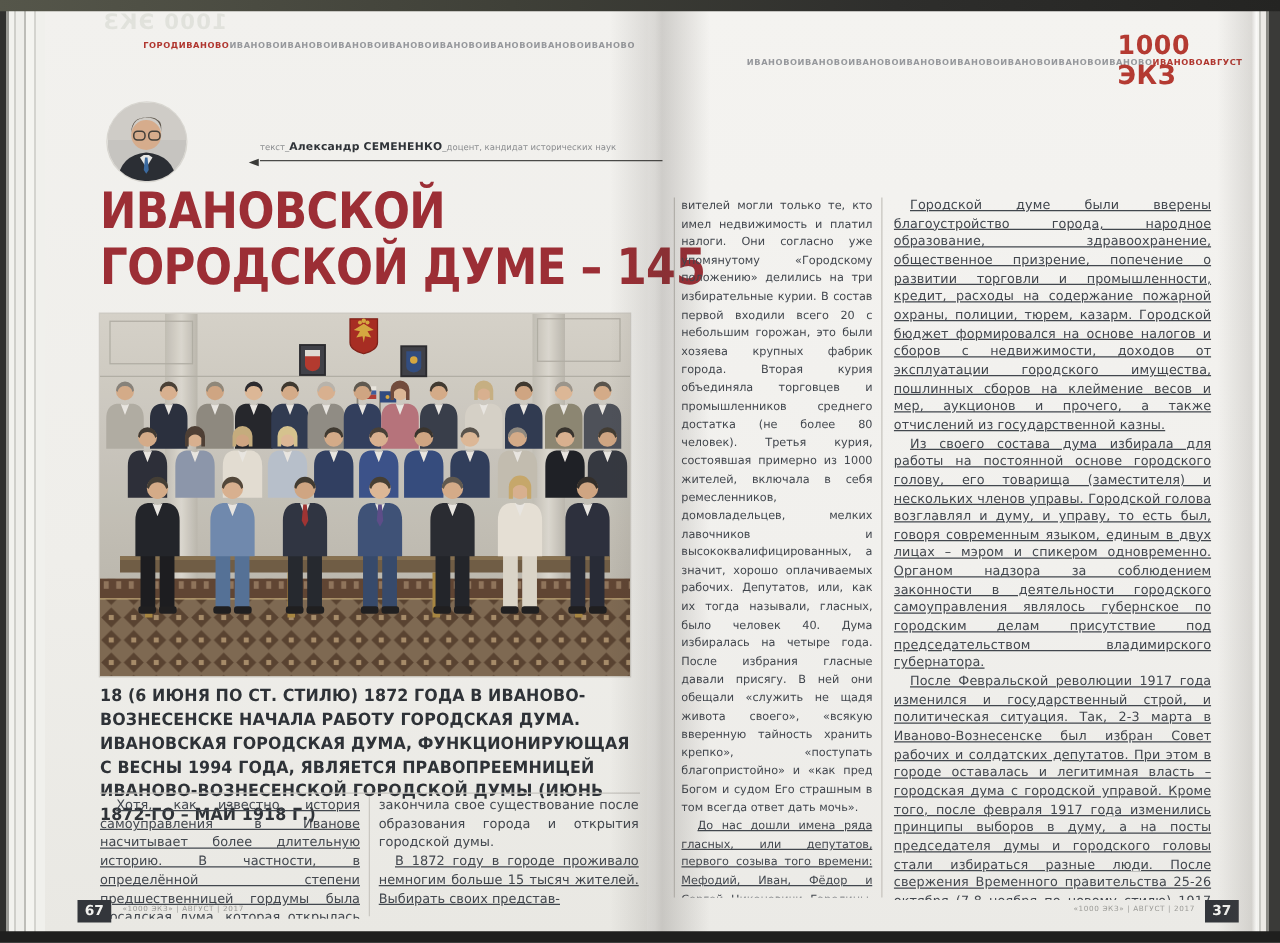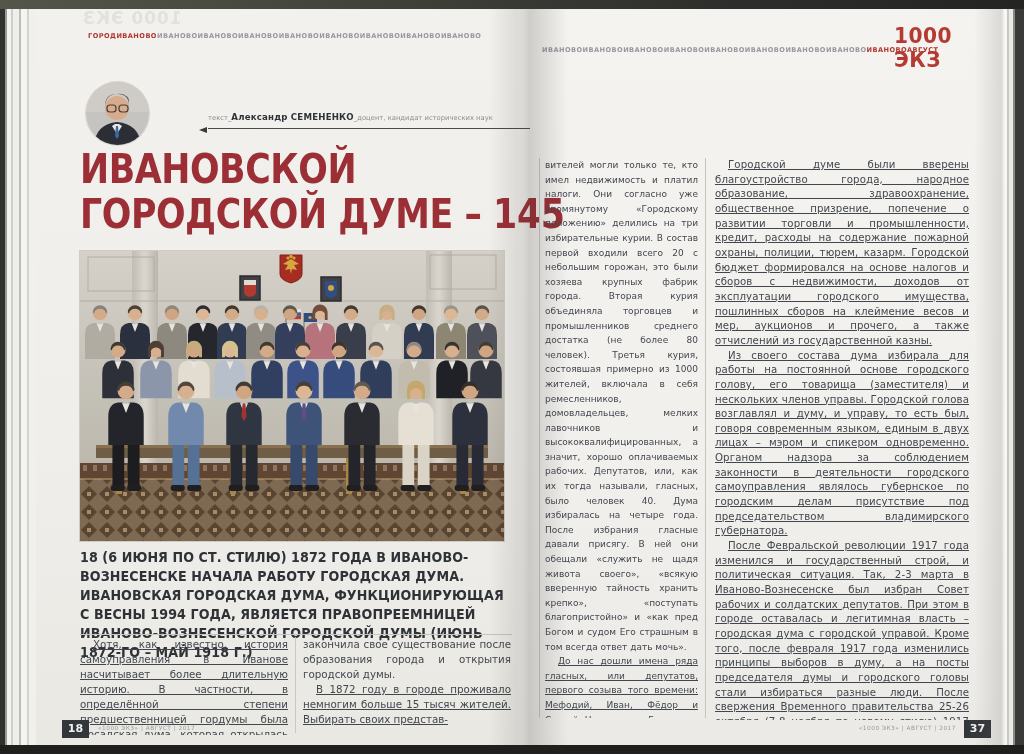--- a/index.html
+++ b/index.html
@@ -19,21 +19,21 @@
     background:linear-gradient(180deg,#f2f1ee 0%,#efeeea 60%,#e9e8e3 100%);}
   .page-right{position:absolute;left:482px;top:0;width:488px;height:738px;
     background:linear-gradient(180deg,#f4f3f0 0%,#f1f0ed 60%,#ebeae6 100%);}
   .spine{position:absolute;left:452px;top:0;width:80px;height:738px;pointer-events:none;
     background:linear-gradient(90deg,rgba(0,0,0,0) 0%,rgba(60,55,50,.14) 45%,rgba(60,55,50,.20) 52%,rgba(0,0,0,0) 100%);}
   .right-edge-shade{position:absolute;left:938px;top:0;width:32px;height:738px;pointer-events:none;
     background:linear-gradient(90deg,rgba(0,0,0,0),rgba(90,85,78,.16) 85%,rgba(255,255,255,.5) 97%);}
   .ghost{position:absolute;left:46px;top:0px;font-size:17px;font-weight:bold;color:#7d8a74;
     opacity:.14;transform:scaleX(-1);letter-spacing:1px;}
   
-  .tabs{position:absolute;display:flex;justify-content:flex-start;}
+  .tabs{position:absolute;display:flex;justify-content:flex-end;}
   .tabs .tab{font-size:6.6px;font-weight:bold;letter-spacing:.45px;color:#96989c;white-space:nowrap;}
   .tabs .tab.red{color:#b0362f;}
   .edition{position:absolute;left:858px;top:16px;font-size:21px;font-weight:800;color:#b43a32;
     letter-spacing:.5px;transform:scaleX(.96);transform-origin:left top;}
   
   .avatar{position:absolute;left:50px;top:74px;width:63px;height:63px;border-radius:50%;
     overflow:hidden;box-shadow:0 0 0 1px #d8d6d0;}
   .byline{position:absolute;left:124px;top:97px;width:322px;border-bottom:1.2px solid #4a4a48;
     padding-bottom:4px;white-space:nowrap;margin-left:48px;}
   .byline:before{content:"";position:absolute;left:-9px;bottom:-4.5px;width:0;height:0;
@@ -418,21 +418,21 @@
       <div class="lp-col">
         <p class="ind">Хотя, как известно, история самоуправления в Иванове насчитывает более длительную историю. В частности, в определённой степени предшественницей гордумы была Посадская дума, которая открылась в Вознесенском Посаде 11 мая (29 апреля по ст. стилю) 1854 года и</p>
       </div>
       <div class="lp-col">
         <p>закончила свое существование после образования города и открытия городской думы.</p>
         <p class="ind">В 1872 году в городе проживало немногим больше 15 тысяч жителей. Выбирать своих представ-</p>
       </div>
     </div>
     <div class="lp-divider"></div>
 
-    <div class="pagenum" style="left:26px;top:712px;">18</div>
+    <div class="pagenum" style="left:26px;top:712px;">67</div>
     <div class="footer-txt" style="left:62px;top:717px;">«1000 ЭКЗ» | АВГУСТ | 2017</div>
 
     <div class="tabs" style="left:506px;top:38px;width:452px;">
         <span class="tab">ИВАНОВО</span>
         <span class="tab">ИВАНОВО</span>
         <span class="tab">ИВАНОВО</span>
         <span class="tab">ИВАНОВО</span>
         <span class="tab">ИВАНОВО</span>
         <span class="tab">ИВАНОВО</span>
         <span class="tab">ИВАНОВО</span>

